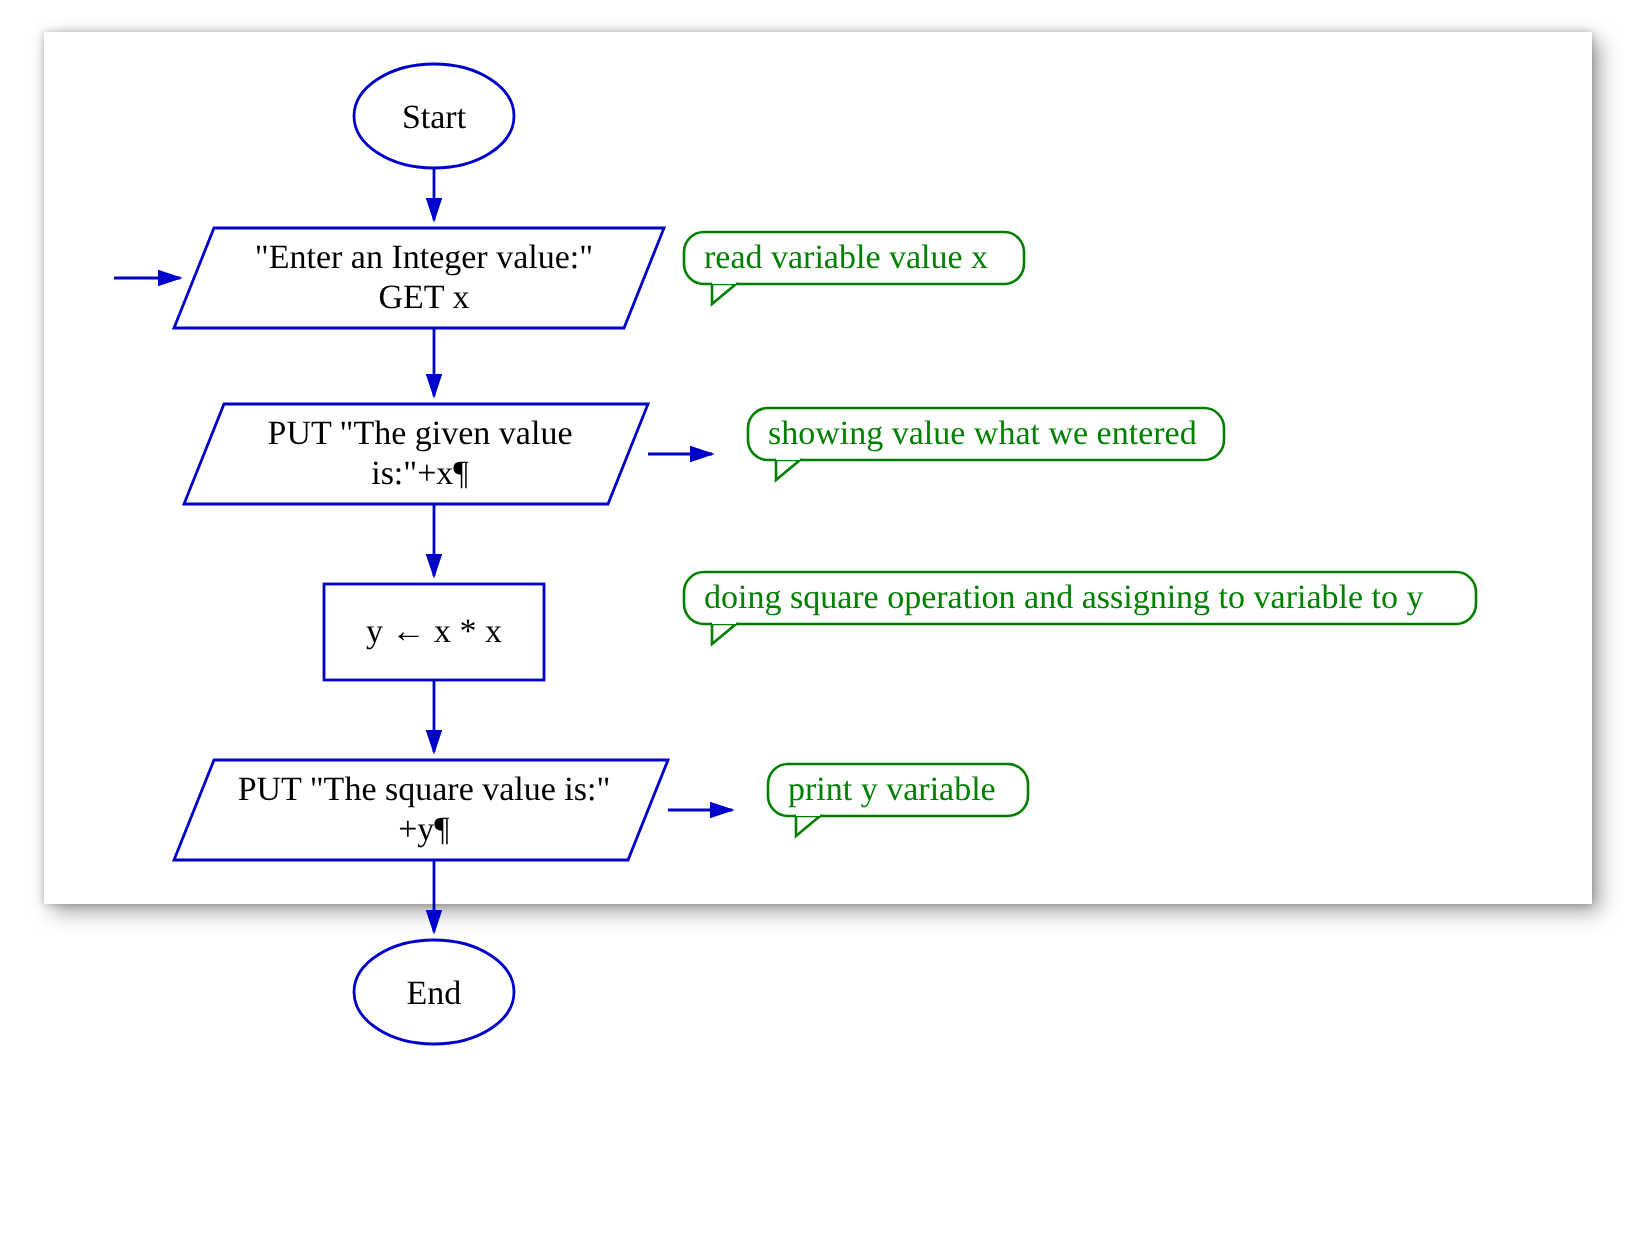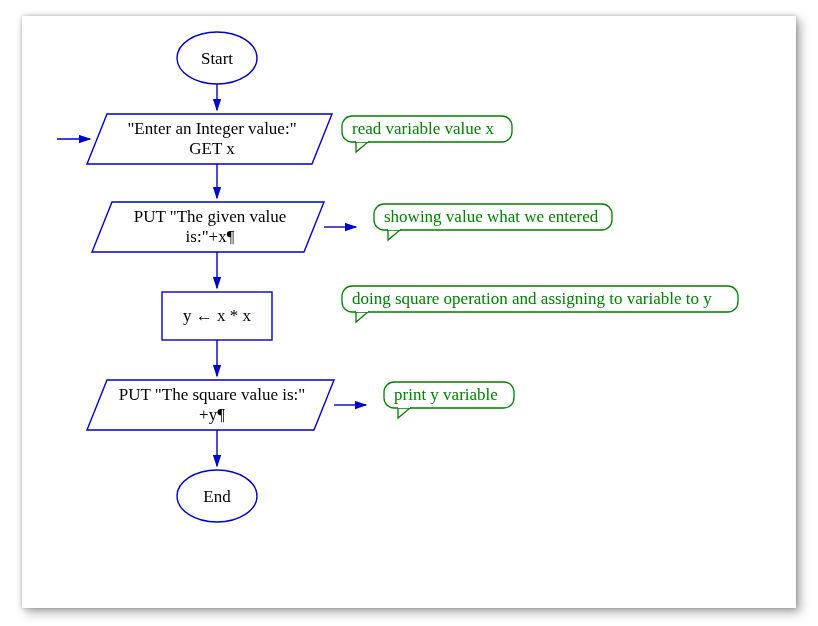--- a/index.html
+++ b/index.html
@@ -12,21 +12,21 @@
     position: relative;
     width: 818px;
     height: 626px;
     background: #fff;
   }
   .panel {
     position: absolute;
     left: 22px;
     top: 16px;
     width: 774px;
-    height: 592px;
+    height: 436px;
     background: #fff;
     box-shadow: 0 0 4px rgba(0,0,0,0.25), 4px 4px 10px rgba(0,0,0,0.35);
   }
   svg {
     position: absolute;
     left: 0;
     top: 0;
   }
   .node-text {
     font-family: "Times New Roman", serif;

